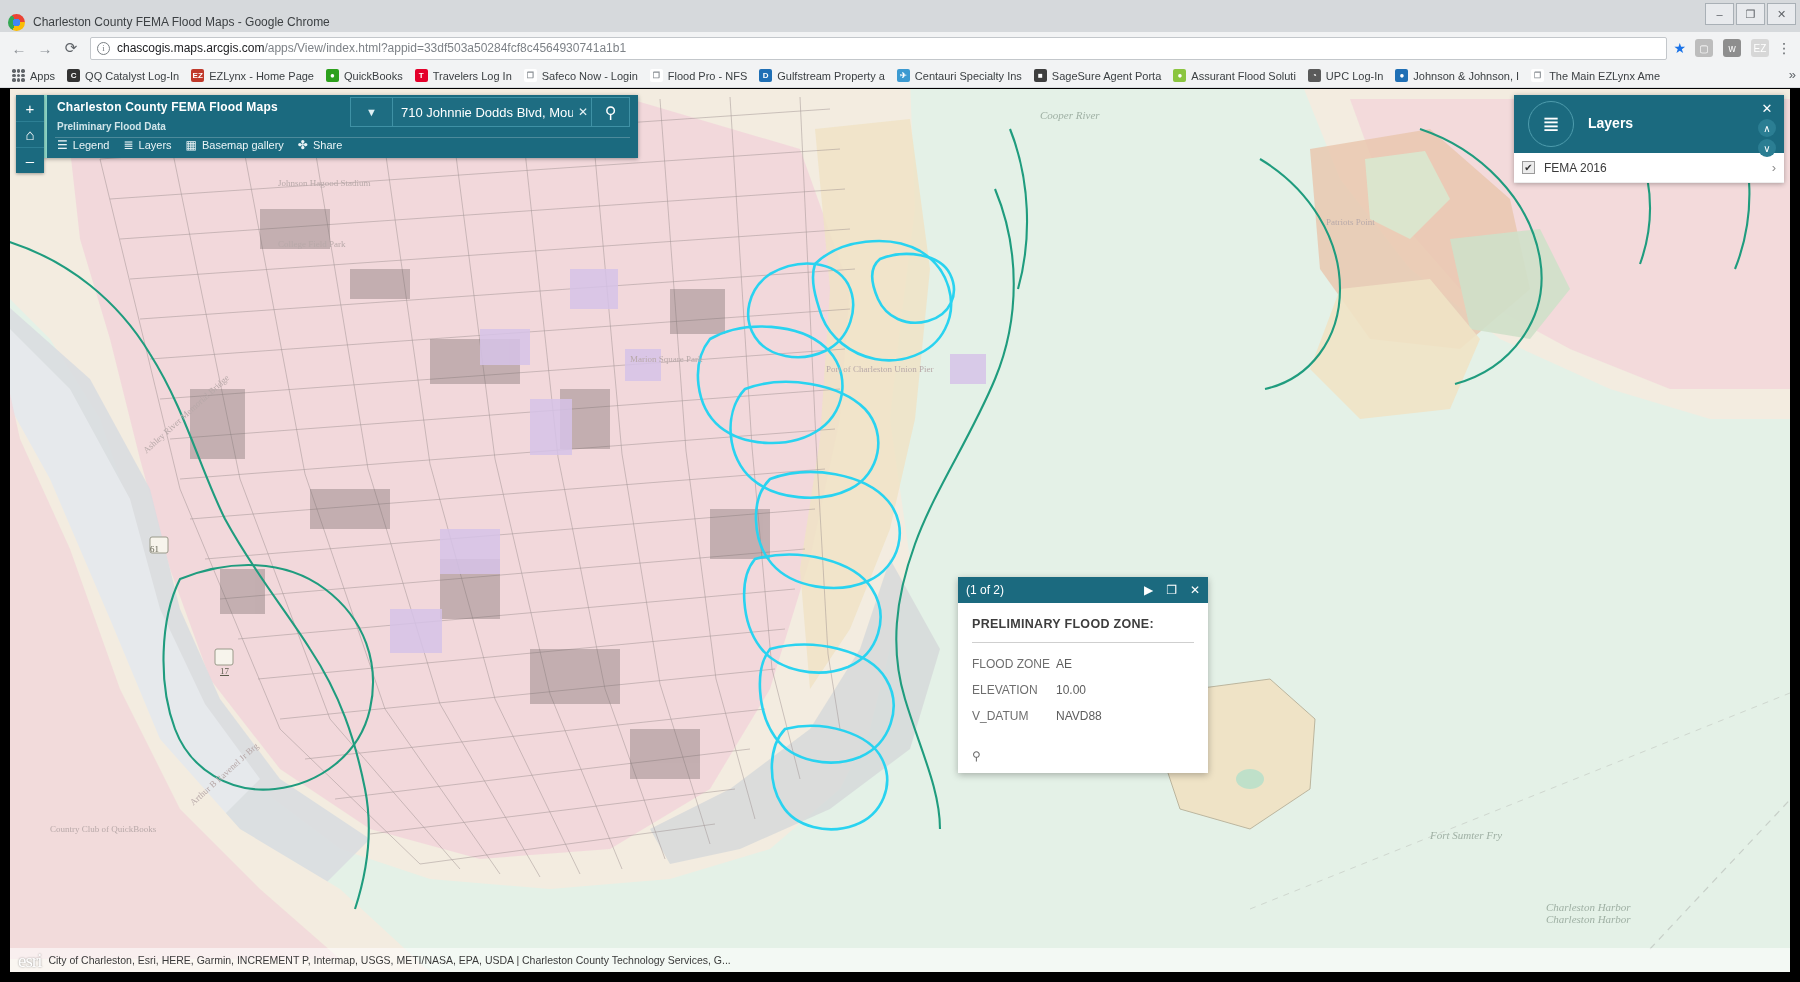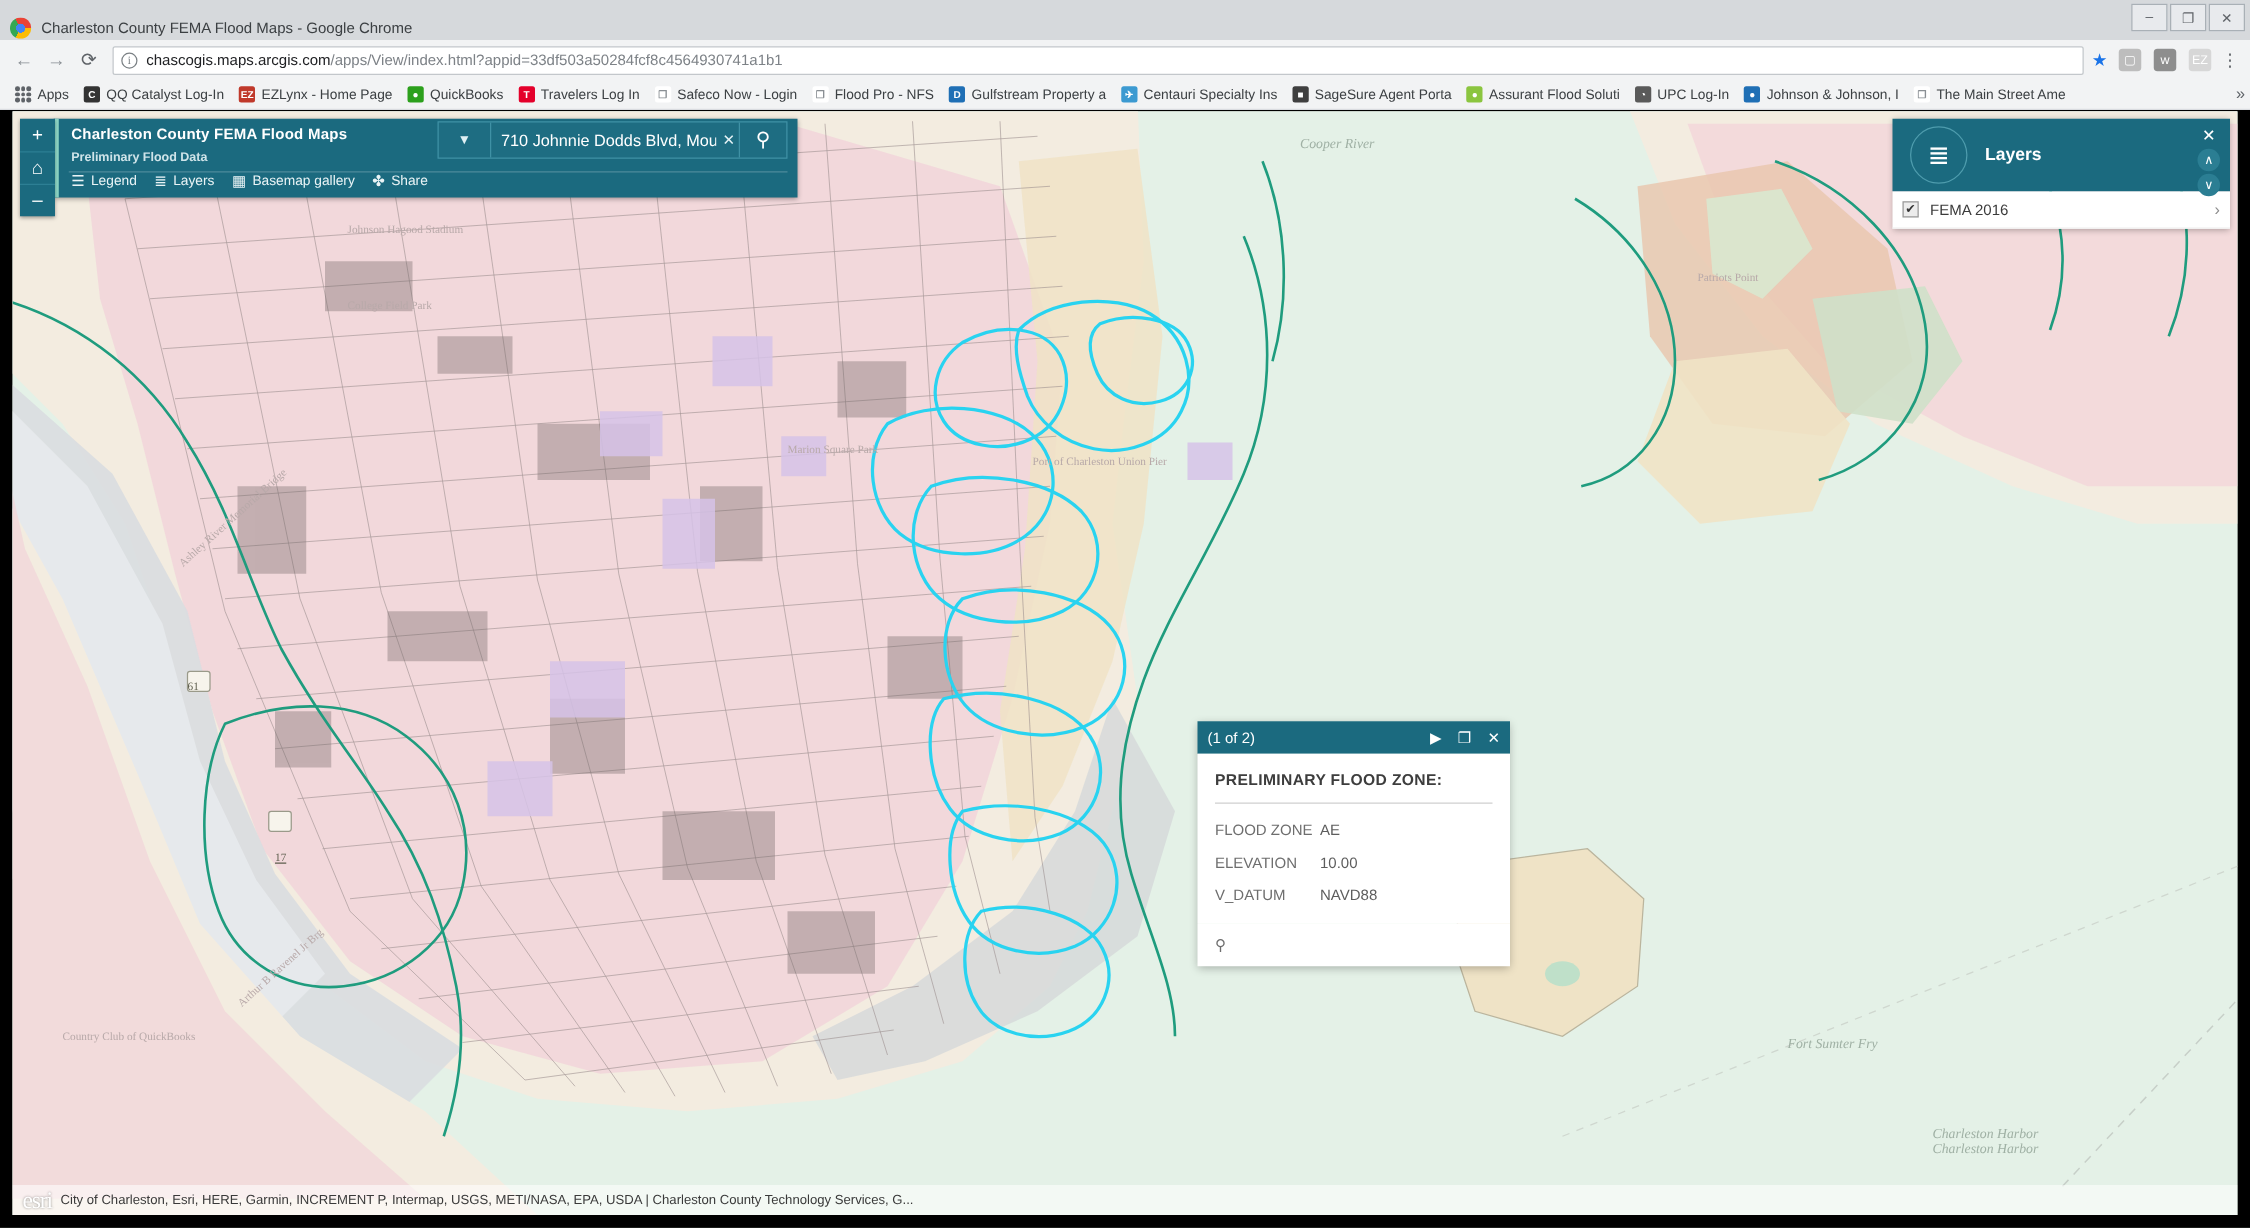--- a/index.html
+++ b/index.html
@@ -411,21 +411,21 @@
         <div class="bm">
           <div class="bm-ico" style="background: rgb(90, 90, 90);">◔</div>
           <span>UPC Log-In</span>
         </div>
         <div class="bm">
           <div class="bm-ico" style="background: rgb(31, 111, 181);">●</div>
           <span>Johnson &amp; Johnson, I</span>
         </div>
         <div class="bm">
           <div class="bm-ico" style="background: rgb(255, 255, 255); color: rgb(138, 143, 148);">❐</div>
-          <span>The Main Street Ame</span>
+          <span>The Main EZLynx Ame</span>
         </div>
       </div>
     <div id="bm-overflow">»</div>
   </div>
 
   <div id="map-viewport">
 
     <div id="map-canvas">
 
       <div class="water" style="inset:0;background:#e4f1e7"></div>
@@ -565,23 +565,23 @@
           <div class="maplabel" style="left: 1536px; top: 824px;">Charleston Harbor</div>
           <div class="maplabel dark" style="left: 268px; top: 89px;">Johnson Hagood Stadium</div>
           <div class="maplabel dark" style="left: 268px; top: 150px;">College Field Park</div>
           <div class="maplabel dark" style="left: 620px; top: 265px;">Marion Square Park</div>
           <div class="maplabel dark" style="left: 816px; top: 275px;">Port of Charleston Union Pier</div>
           <div class="maplabel dark" style="left: 120px; top: 320px; transform: rotate(-42deg);">Ashley River Memorial Bridge</div>
           <div class="maplabel dark" style="left: 170px; top: 680px; transform: rotate(-42deg);">Arthur B Ravenel Jr Brg</div>
           <div class="maplabel dark" style="left: 40px; top: 735px;">Country Club of QuickBooks</div>
           <div class="maplabel" style="left: 1420px; top: 740px;">Fort Sumter Fry</div>
           <div class="maplabel dark" style="left: 1075px; top: 515px;">Shutes Folly Island</div>
-          <div class="maplabel dark" style="left: 1348px; top: 128px;">Patriots Point</div>
+          <div class="maplabel dark" style="left: 1316px; top: 128px;">Patriots Point</div>
           <div class="maplabel dark" style="left: 140px; top: 455px; color: rgb(93, 93, 77); font-style: normal; font-size: 9px;">61</div>
-          <div class="maplabel dark" style="left: 210px; top: 592px; color: rgb(93, 93, 77); font-style: normal; font-size: 9px; text-decoration: underline;">17</div>
+          <div class="maplabel dark" style="left: 210px; top: 577px; color: rgb(93, 93, 77); font-style: normal; font-size: 9px; text-decoration: underline;">17</div>
         </div>
     </div>
 
     <div id="zoom-ctrl">
       <div>+</div>
       <div>⌂</div>
       <div>–</div>
     </div>
 
     <div id="app-header">

